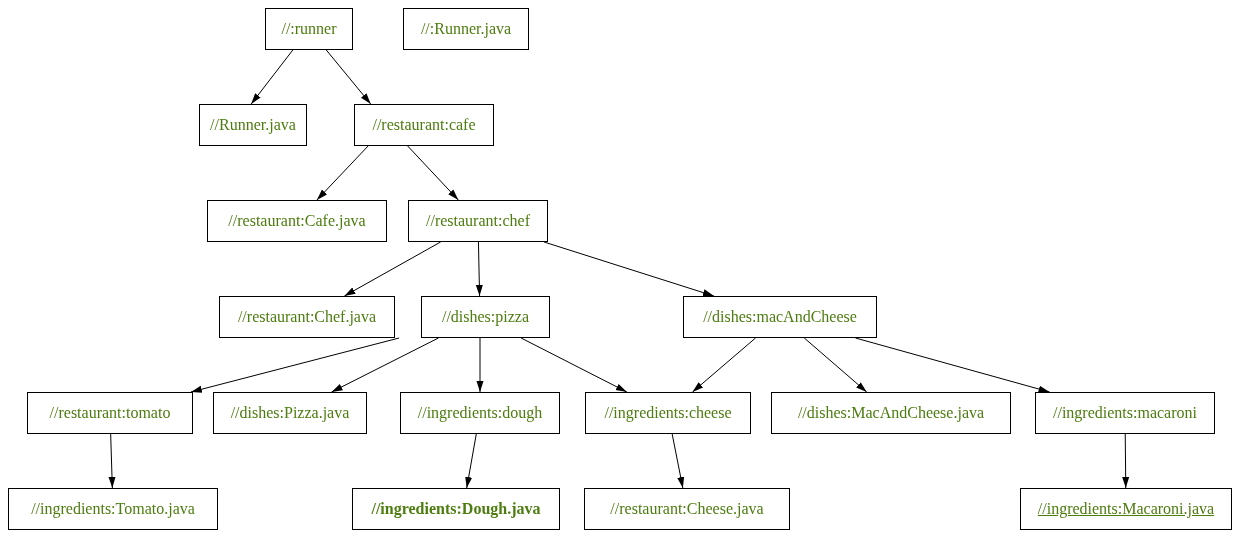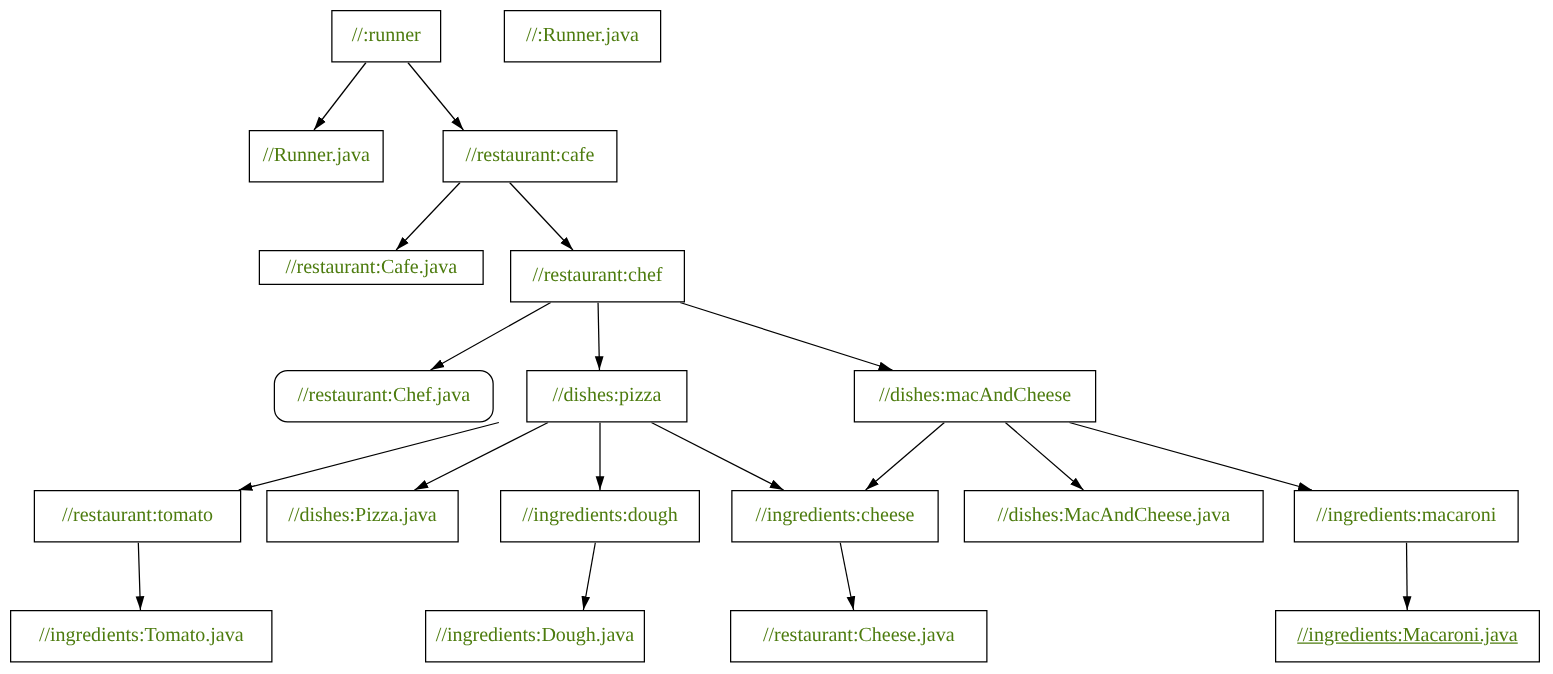--- a/index.html
+++ b/index.html
@@ -72,27 +72,27 @@
     </div>
     <div class="node" style="left: 375px; top: 8px; width: 126px; height: 42px; background: rgb(255, 255, 255); border-color: rgb(0, 0, 0); margin-left: 28px;">
       <span>//:Runner.java</span>
     </div>
     <div class="node" style="left: 159px; top: 104px; width: 108px; height: 42px; background: rgb(255, 255, 255); border-color: rgb(0, 0, 0); margin-left: 40px;">
       <span>//Runner.java</span>
     </div>
     <div class="node" style="left: 318px; top: 104px; width: 140px; height: 42px; background: rgb(255, 255, 255); border-color: rgb(0, 0, 0); margin-left: 36px;">
       <span>//restaurant:cafe</span>
     </div>
-    <div class="node" style="left: 207px; top: 200px; width: 180px; height: 28px; background: rgb(255, 255, 255); border-color: rgb(0, 0, 0);">
+    <div class="node" style="left: 207px; top: 200px; width: 180px; height: 42px; background: rgb(255, 255, 255); border-color: rgb(0, 0, 0);">
       <span>//restaurant:Cafe.java</span>
     </div>
     <div class="node" style="left: 408px; top: 200px; width: 140px; height: 42px; background: rgb(255, 255, 255); border-color: rgb(0, 0, 0);">
       <span>//restaurant:chef</span>
     </div>
-    <div class="node" style="left: 219px; top: 296px; width: 176px; height: 42px; background: rgb(255, 255, 255); border-color: rgb(0, 0, 0); border-radius: 11px;">
+    <div class="node" style="left: 219px; top: 296px; width: 176px; height: 42px; background: rgb(255, 255, 255); border-color: rgb(0, 0, 0);">
       <span>//restaurant:Chef.java</span>
     </div>
     <div class="node" style="left: 421px; top: 296px; width: 129px; height: 42px; background: rgb(255, 255, 255); border-color: rgb(0, 0, 0);">
       <span>//dishes:pizza</span>
     </div>
     <div class="node" style="left: 683px; top: 296px; width: 194px; height: 42px; background: rgb(255, 255, 255); border-color: rgb(0, 0, 0);">
       <span>//dishes:macAndCheese</span>
     </div>
     <div class="node" style="left: 27px; top: 392px; width: 166px; height: 42px; background: rgb(255, 255, 255); border-color: rgb(0, 0, 0);">
       <span>//restaurant:tomato</span>
@@ -108,21 +108,21 @@
     </div>
     <div class="node" style="left: 771px; top: 392px; width: 240px; height: 42px; background: rgb(255, 255, 255); border-color: rgb(0, 0, 0);">
       <span>//dishes:MacAndCheese.java</span>
     </div>
     <div class="node" style="left: 1035px; top: 392px; width: 180px; height: 42px; background: rgb(255, 255, 255); border-color: rgb(0, 0, 0);">
       <span>//ingredients:macaroni</span>
     </div>
     <div class="node" style="left: 8px; top: 488px; width: 210px; height: 42px; background: rgb(255, 255, 255); border-color: rgb(0, 0, 0);">
       <span>//ingredients:Tomato.java</span>
     </div>
-    <div class="node" style="left: 340px; top: 488px; width: 176px; height: 42px; background: rgb(255, 255, 255); border-color: rgb(0, 0, 0);">
+    <div class="node" style="left: 352px; top: 488px; width: 208px; height: 42px; background: rgb(255, 255, 255); border-color: rgb(0, 0, 0); font-weight: bold;">
       <span>//ingredients:Dough.java</span>
     </div>
     <div class="node" style="left: 584px; top: 488px; width: 206px; height: 42px; background: rgb(255, 255, 255); border-color: rgb(0, 0, 0);">
       <span>//restaurant:Cheese.java</span>
     </div>
     <div class="node" style="left: 1020px; top: 488px; width: 212px; height: 42px; background: rgb(255, 255, 255); border-color: rgb(0, 0, 0); text-decoration: underline;">
       <span>//ingredients:Macaroni.java</span>
     </div>
   </div>
 

